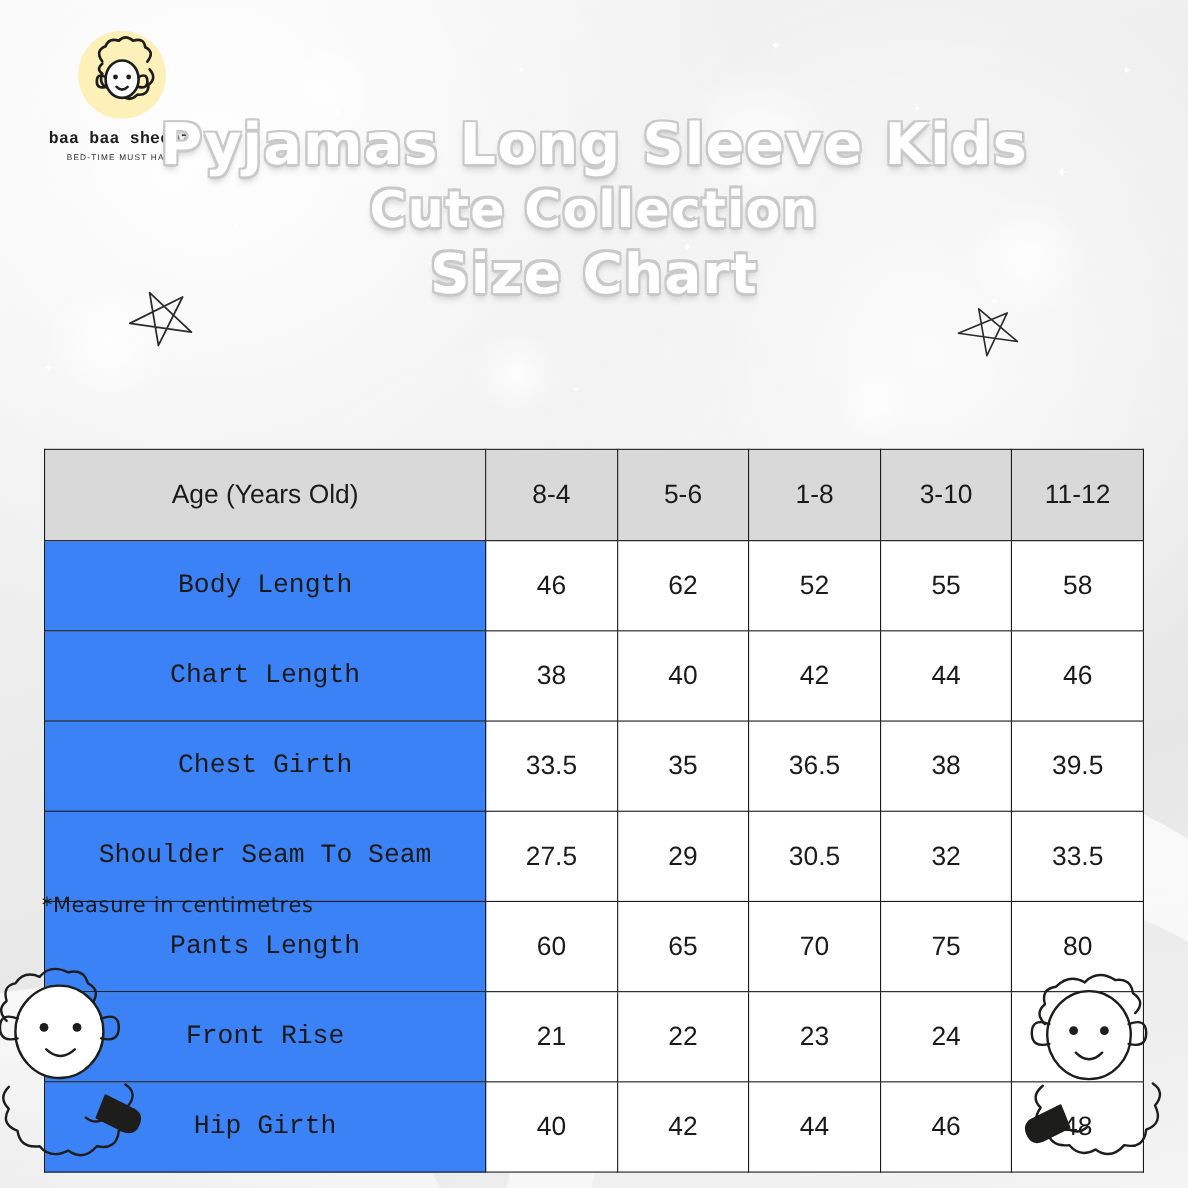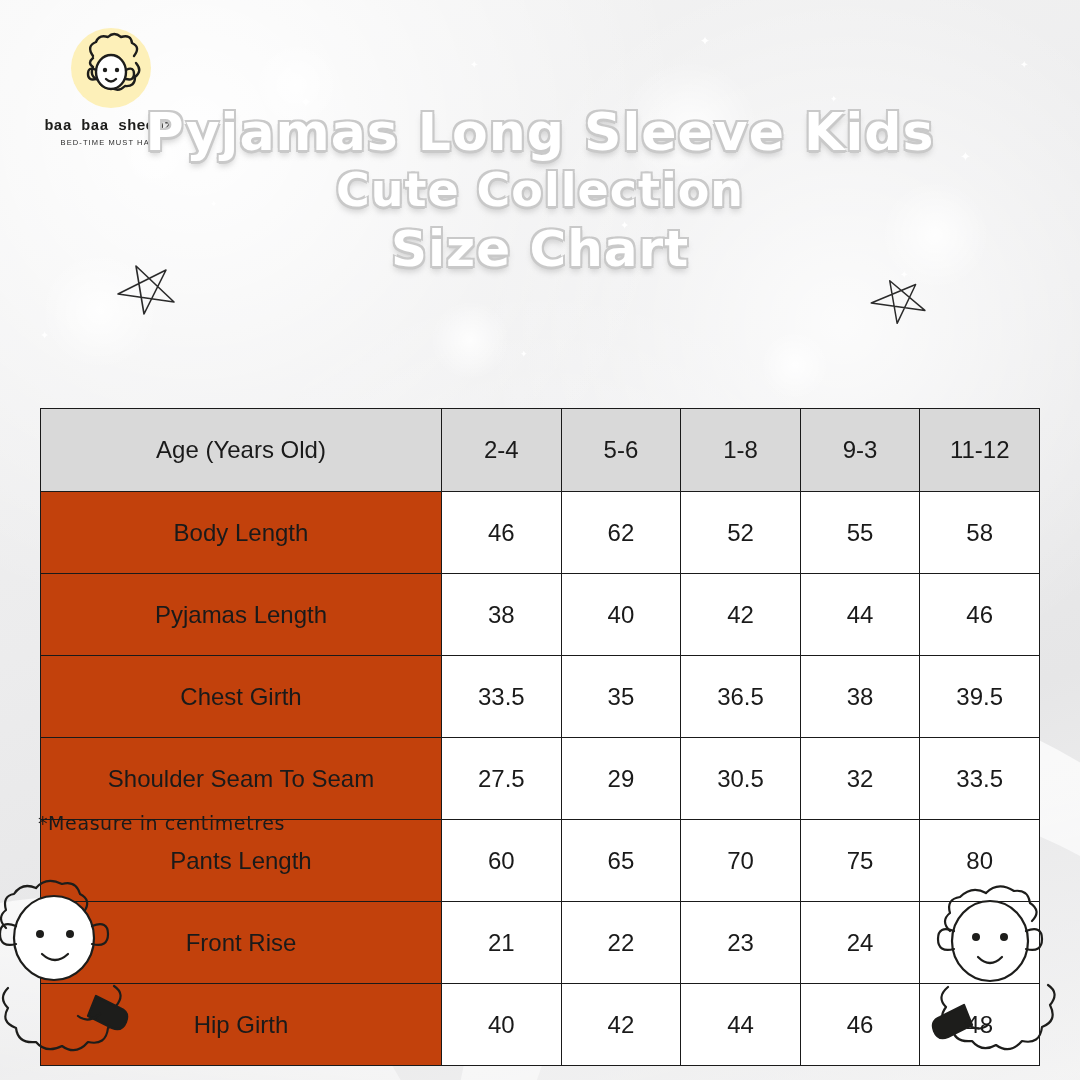--- a/index.html
+++ b/index.html
@@ -177,21 +177,22 @@
   table.size-chart thead th {
     background: #d9d9d9;
     font-weight: normal;
     height: 50px;
   }
   table.size-chart th.label-col,
   table.size-chart td.label-col {
     width: 392px;
   }
   table.size-chart td.row-label {
-    background: #c2410c;
+    background: #3b82f6;
+    font-family: Liberation Mono, monospace;
   }
 
   .note {
     position: absolute;
     left: 38px;
     top: 812px;
     font-family: "DejaVu Sans", sans-serif;
     font-size: 19px;
     font-weight: normal;
     letter-spacing: 0.6px;
@@ -273,38 +274,38 @@
     <div class="title-line title-1">Pyjamas Long Sleeve Kids</div>
     <div class="title-line title-2">Cute Collection</div>
     <div class="title-line title-3">Size Chart</div>
   </div>
 
   <div class="table-wrap">
     <table class="size-chart">
       <thead>
         <tr>
           <th class="label-col">Age (Years Old)</th>
-          <th>2-4</th>
+          <th>8-4</th>
           <th>5-6</th>
           <th>1-8</th>
-          <th>9-3</th>
+          <th>3-10</th>
           <th>11-12</th>
         </tr>
       </thead>
       <tbody>
         <tr>
           <td class="label-col row-label">Body Length</td>
           <td>46</td>
           <td>62</td>
           <td>52</td>
           <td>55</td>
           <td>58</td>
         </tr>
         <tr>
-          <td class="label-col row-label">Pyjamas Length</td>
+          <td class="label-col row-label">Chart Length</td>
           <td>38</td>
           <td>40</td>
           <td>42</td>
           <td>44</td>
           <td>46</td>
         </tr>
         <tr>
           <td class="label-col row-label">Chest Girth</td>
           <td>33.5</td>
           <td>35</td>

